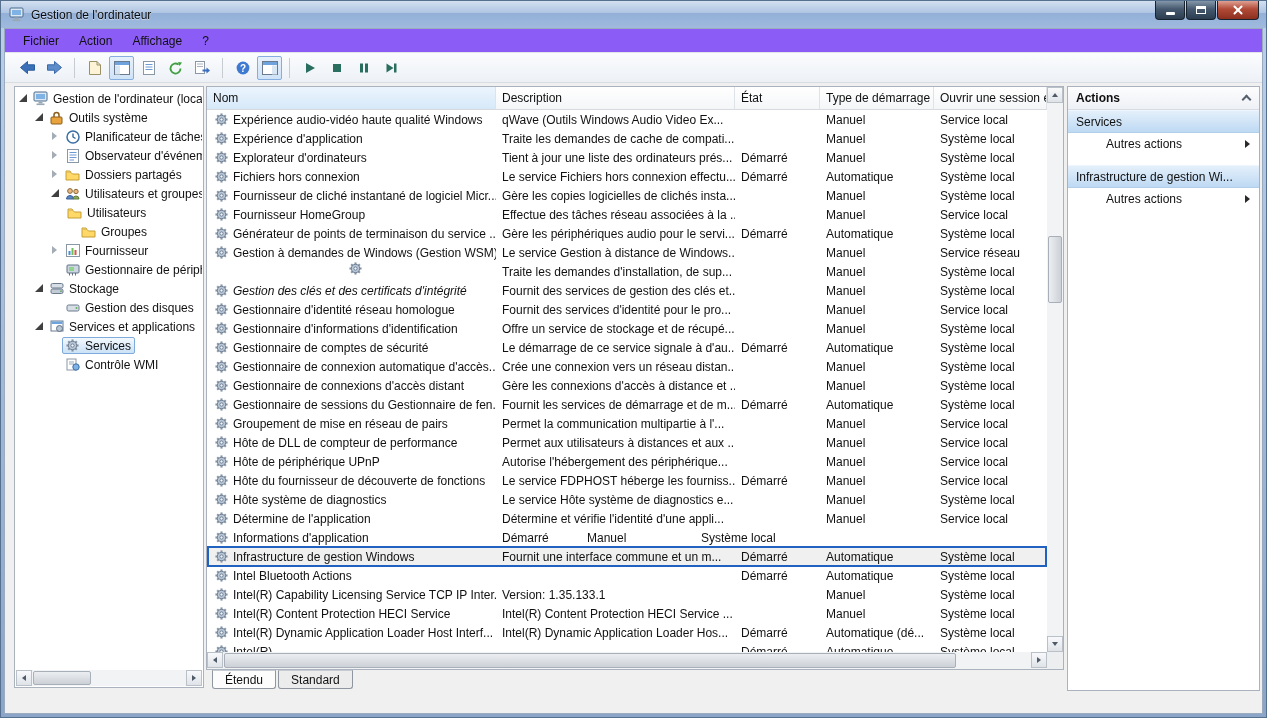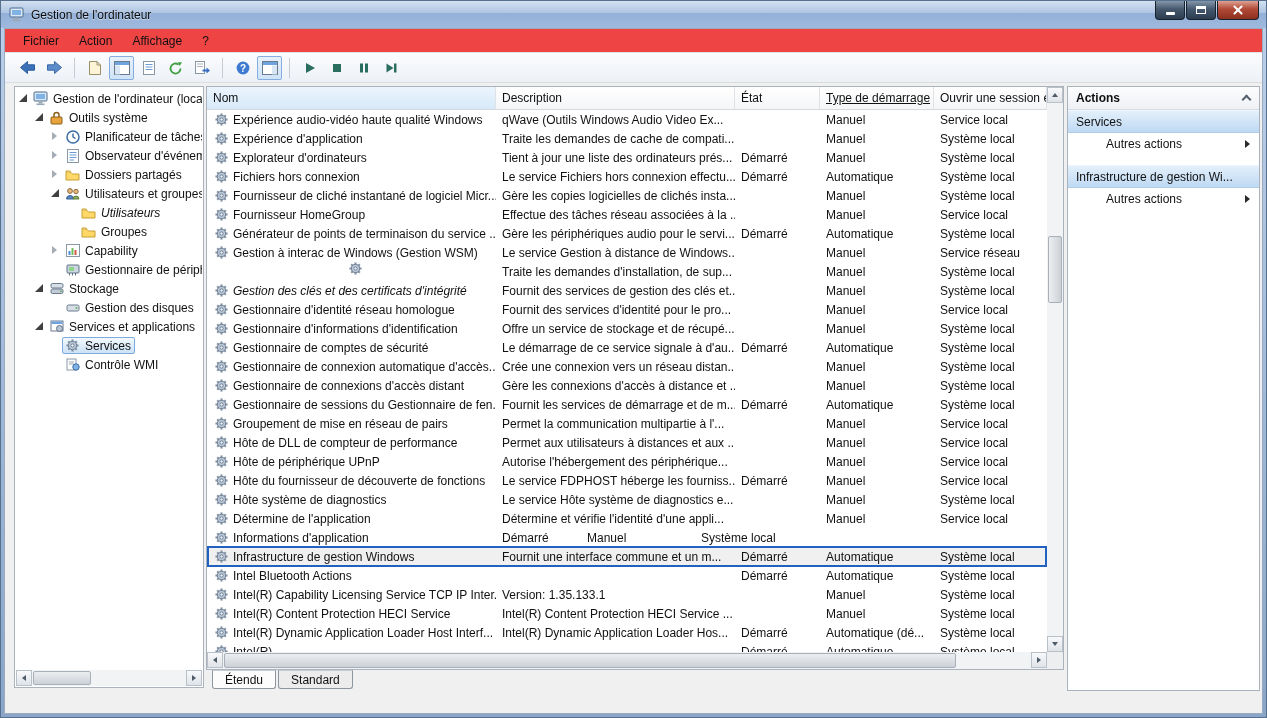--- a/index.html
+++ b/index.html
@@ -16,21 +16,21 @@
     background:linear-gradient(#8496aa,#45586d 45%,#2c3d50); border:1px solid #17222f; border-top:none; border-radius:0 0 4px 4px; margin-left:1px; }
   .wbtn.close { width:42px; background:linear-gradient(#dfa092,#b14a37 45%,#8c2f1e); }
   .glyph-min { width:9px; height:3px; background:#fff; margin-top:6px; border-radius:1px; }
   .glyph-max { width:10px; height:8px; border:1px solid #fff; border-top:3px solid #fff; }
   .glyph-close { position:relative; width:12px; height:12px; }
   .glyph-close::before,.glyph-close::after { content:''; position:absolute; left:0; top:5px; width:12px; height:2px; background:#fff; border-radius:1px; }
   .glyph-close::before { transform:rotate(45deg); } .glyph-close::after { transform:rotate(-45deg); }
 
   
   .client { position:absolute; left:3px; right:3px; top:27px; bottom:3px; background:#f0f0f0; border:1px solid #9aabc0; }
-  .menubar { position:absolute; left:0; right:0; top:0; height:24px; background:#ef4444; border-bottom:1px solid #e1e4e9; display:flex; align-items:center; padding-left:8px; }
+  .menubar { position:absolute; left:0; right:0; top:0; height:24px; background:#8b5cf6; border-bottom:1px solid #e1e4e9; display:flex; align-items:center; padding-left:8px; }
   .menu-item { padding:3px 10px; }
   .toolbar { position:absolute; left:0; right:0; top:24px; height:30px; background:linear-gradient(#fbfcfe,#edf1f6); border-bottom:1px solid #d8dde3; display:flex; align-items:center; padding-left:10px; gap:2px; }
   .tb-btn { width:25px; height:24px; display:flex; align-items:center; justify-content:center; border:1px solid transparent; border-radius:2px; }
   .tb-btn.pressed { background:linear-gradient(#e7f1fc,#cfe3f7); border-color:#85ade0; }
   .tb-sep { width:1px; height:20px; background:#c7ccd3; margin:0 5px; }
   .icon svg, .tb-btn svg { display:block; }
 
   
   .tree-panel { position:absolute; left:9px; top:57px; width:190px; height:602px; background:#fff; border:1px solid #a9b2bd; }
   .tree { position:absolute; left:1px; right:1px; top:2px; bottom:18px; overflow:hidden; }
@@ -273,21 +273,21 @@
                 <svg width="16" height="13">
                   <circle cx="5" cy="4" r="2.4" fill="#e8b87f" stroke="#8c6a3a"></circle>
                   <path d="M1.5 12 a3.5 3.5 0 0 1 7 0 z" fill="#5a87c4" stroke="#3a5f92"></path>
                   <circle cx="11" cy="4.5" r="2.2" fill="#e8b87f" stroke="#8c6a3a"></circle>
                   <path d="M8 12 a3 3 0 0 1 6 0 z" fill="#8aab5a" stroke="#5f7f3a"></path>
                 </svg>
               </span>
               <span class="tree-label">Utilisateurs et groupes l</span>
             </span>
           </div>
-          <div class="tree-row" style="padding-left: 50px; font-style: italic;">
+          <div class="tree-row" style="padding-left: 36px;">
             <span class="exp none"></span>
             <span class="node">
               <span class="icon tree-icon">
                 <svg width="15" height="12">
                   <path d="M1 3.5 h5 l1.5 1.5 H14 V11 H1 z" fill="#ffd867" stroke="#c79e33"></path>
                   <path d="M1 3.5 V2 h4 l1 1.5" fill="#ffe391" stroke="#c79e33"></path>
                 </svg>
               </span>
               <span class="tree-label">Utilisateurs</span>
             </span>
@@ -308,21 +308,21 @@
             <span class="exp collapsed"></span>
             <span class="node">
               <span class="icon tree-icon">
                 <svg width="14" height="13">
                   <rect x="0.5" y="0.5" width="13" height="12" fill="#fff" stroke="#8a97a5"></rect>
                   <rect x="2.5" y="7" width="2" height="4" fill="#4a8fd4"></rect>
                   <rect x="5.5" y="4" width="2" height="7" fill="#6fbf5a"></rect>
                   <rect x="8.5" y="6" width="2" height="5" fill="#d45a4a"></rect>
                 </svg>
               </span>
-              <span class="tree-label">Capability</span>
+              <span class="tree-label">Fournisseur</span>
             </span>
           </div>
           <div class="tree-row" style="padding-left: 34px;">
             <span class="exp none"></span>
             <span class="node">
               <span class="icon tree-icon">
                 <svg width="14" height="13">
                   <rect x="1" y="2" width="12" height="8" rx="1" fill="#cdd7e2" stroke="#5f7186"></rect>
                   <rect x="3" y="4" width="5" height="4" fill="#8fd48a"></rect>
                   <line x1="3.5" y1="12.5" x2="3.5" y2="10" stroke="#5f7186"></line>
@@ -415,21 +415,21 @@
             <i class="t-right"></i>
           </div>
       </div>
     </div>
 
     <div class="list-panel">
       <div class="lv-header">
           <span class="hcell sorted" style="width: 289px;">Nom</span>
           <span class="hcell" style="width: 239px;">Description</span>
           <span class="hcell" style="width: 85px;">État</span>
-          <span class="hcell" style="width: 114px; text-decoration: underline;">Type de démarrage</span>
+          <span class="hcell" style="width: 114px;">Type de démarrage</span>
           <span class="hcell" style="width: 113px;">Ouvrir une session e</span>
         </div>
       <div class="lv-body">
           <div class="lv-row">
             <span class="cell col0" style="width: 289px;">
               <span class="icon ">
                 <svg width="13" height="13" viewBox="0 0 16 16">
                   <g stroke="#8a97a8" stroke-width="2.6">
                     <line x1="8" y1="0.5" x2="8" y2="15.5"></line>
                     <line x1="0.5" y1="8" x2="15.5" y2="8"></line>
@@ -580,21 +580,21 @@
                   <g stroke="#8a97a8" stroke-width="2.6">
                     <line x1="8" y1="0.5" x2="8" y2="15.5"></line>
                     <line x1="0.5" y1="8" x2="15.5" y2="8"></line>
                     <line x1="2.7" y1="2.7" x2="13.3" y2="13.3"></line>
                     <line x1="13.3" y1="2.7" x2="2.7" y2="13.3"></line>
                   </g>
                   <circle cx="8" cy="8" r="5.2" fill="#b9c6d6" stroke="#5f7186"></circle>
                   <circle cx="8" cy="8" r="2" fill="#f2f5f8" stroke="#5f7186"></circle>
                 </svg>
               </span>
-              <span>Gestion à interac de Windows (Gestion WSM)</span>
+              <span>Gestion à demandes de Windows (Gestion WSM)</span>
             </span>
             <span class="cell col1" style="width: 239px;">Le service Gestion à distance de Windows...</span>
             <span class="cell col2" style="width: 85px;"></span>
             <span class="cell col3" style="width: 114px;">Manuel</span>
             <span class="cell col4" style="width: 113px;">Service réseau</span>
           </div>
           <div class="lv-row">
             <span class="cell col0" style="width: 289px; flex-direction: column;">
               <span class="icon ">
                 <svg width="13" height="13" viewBox="0 0 16 16">

